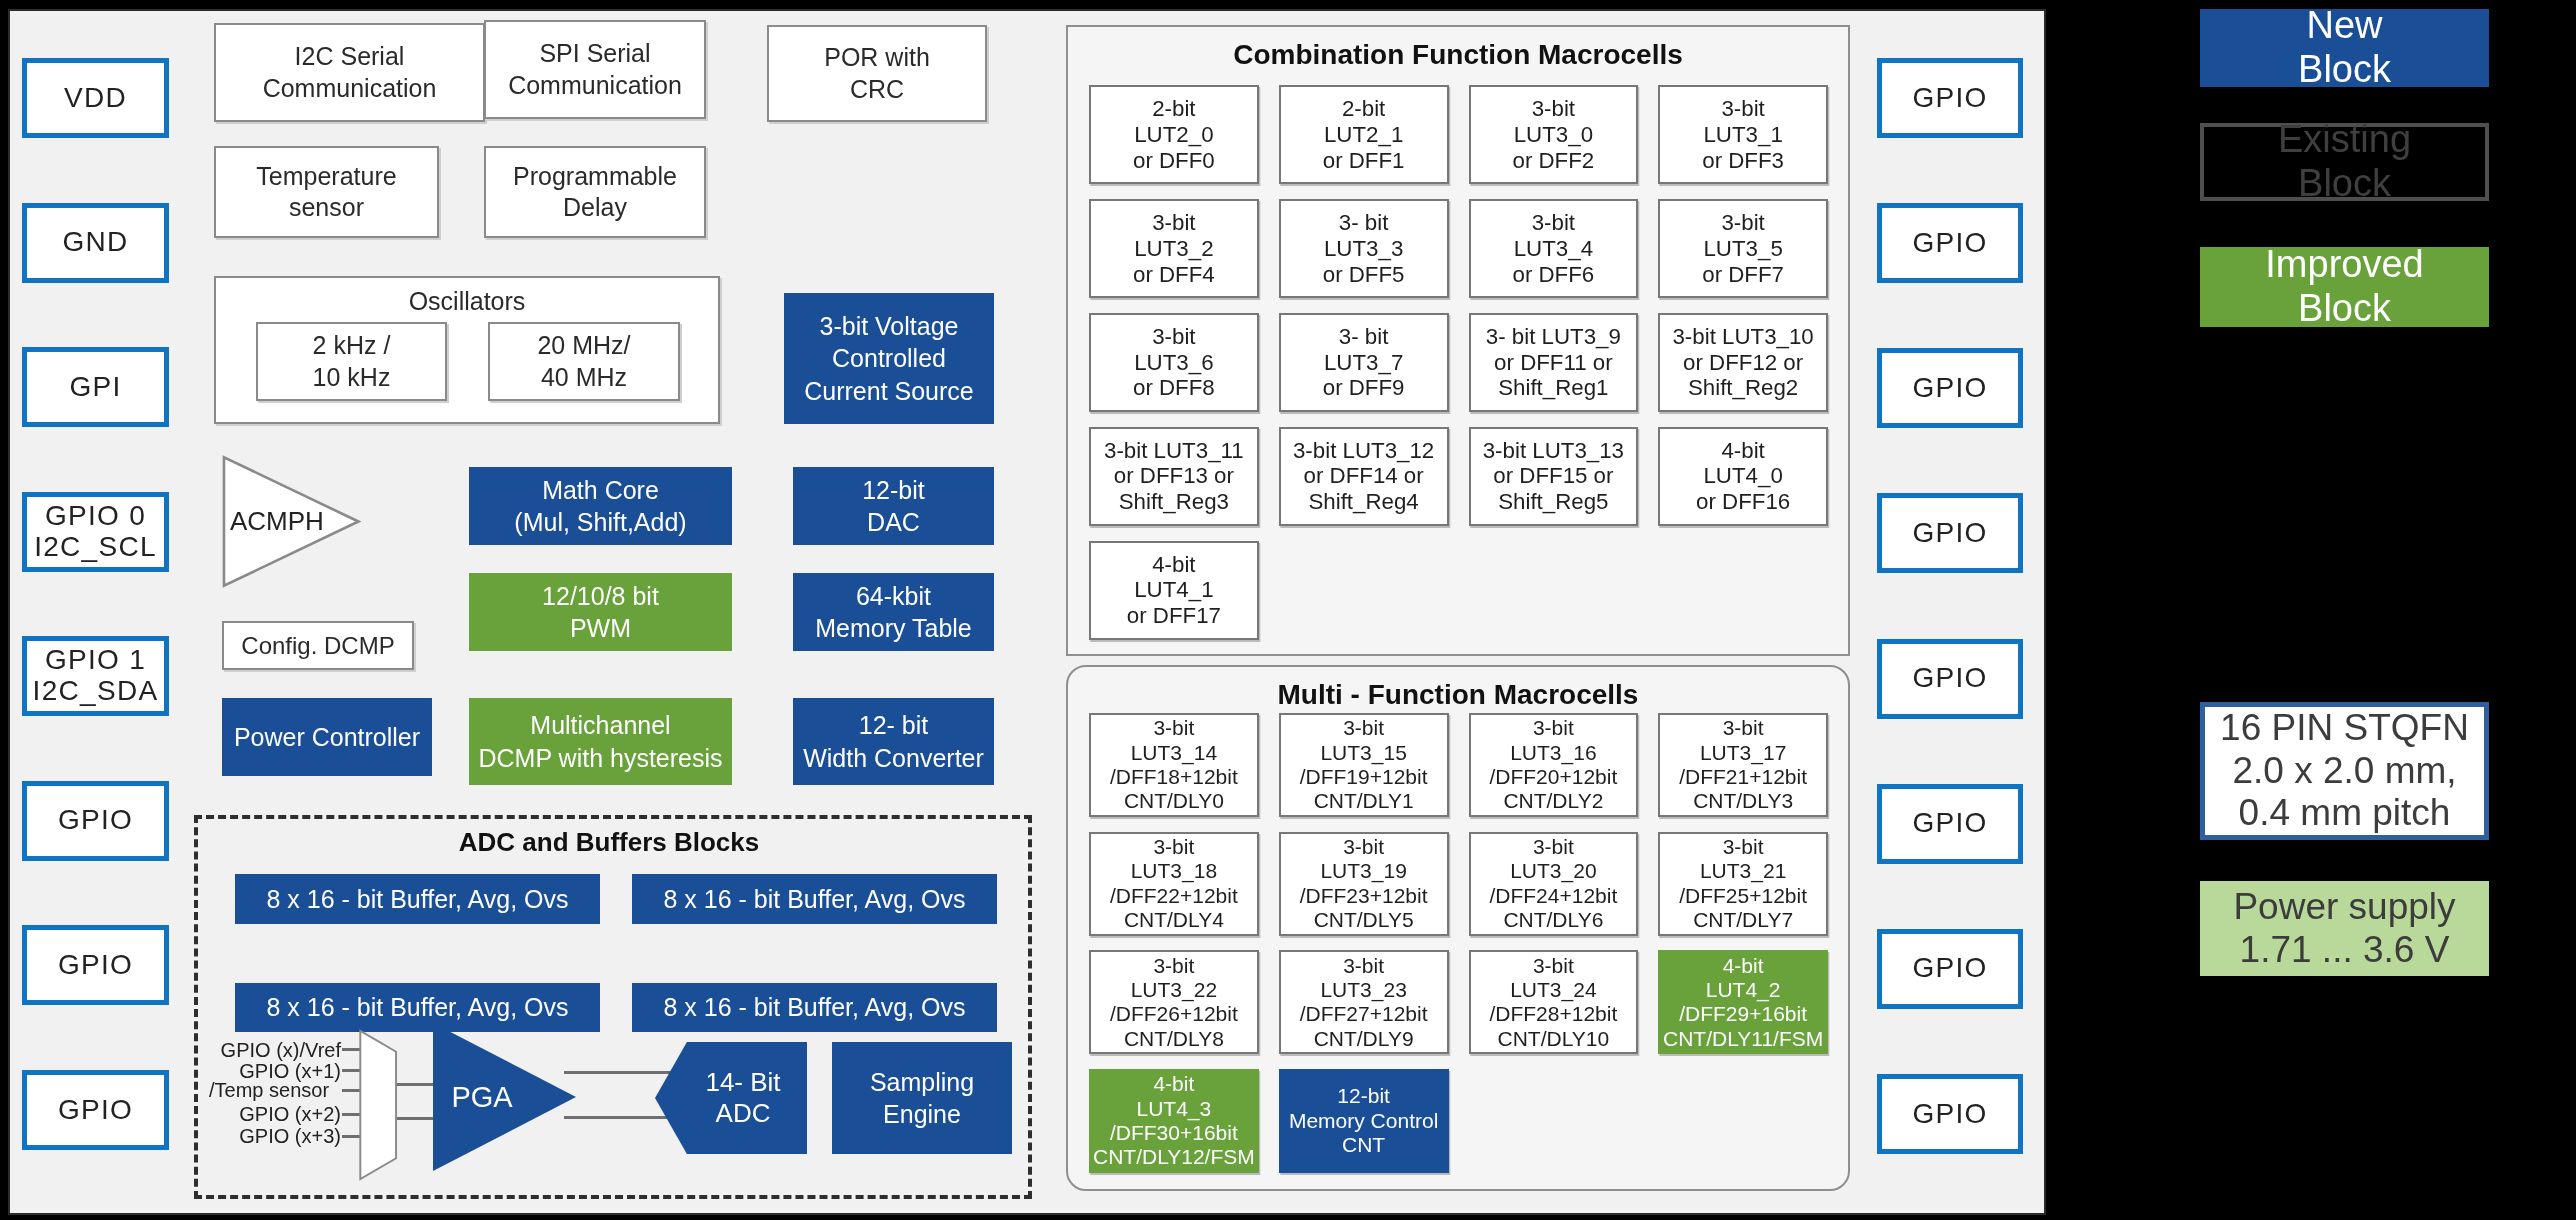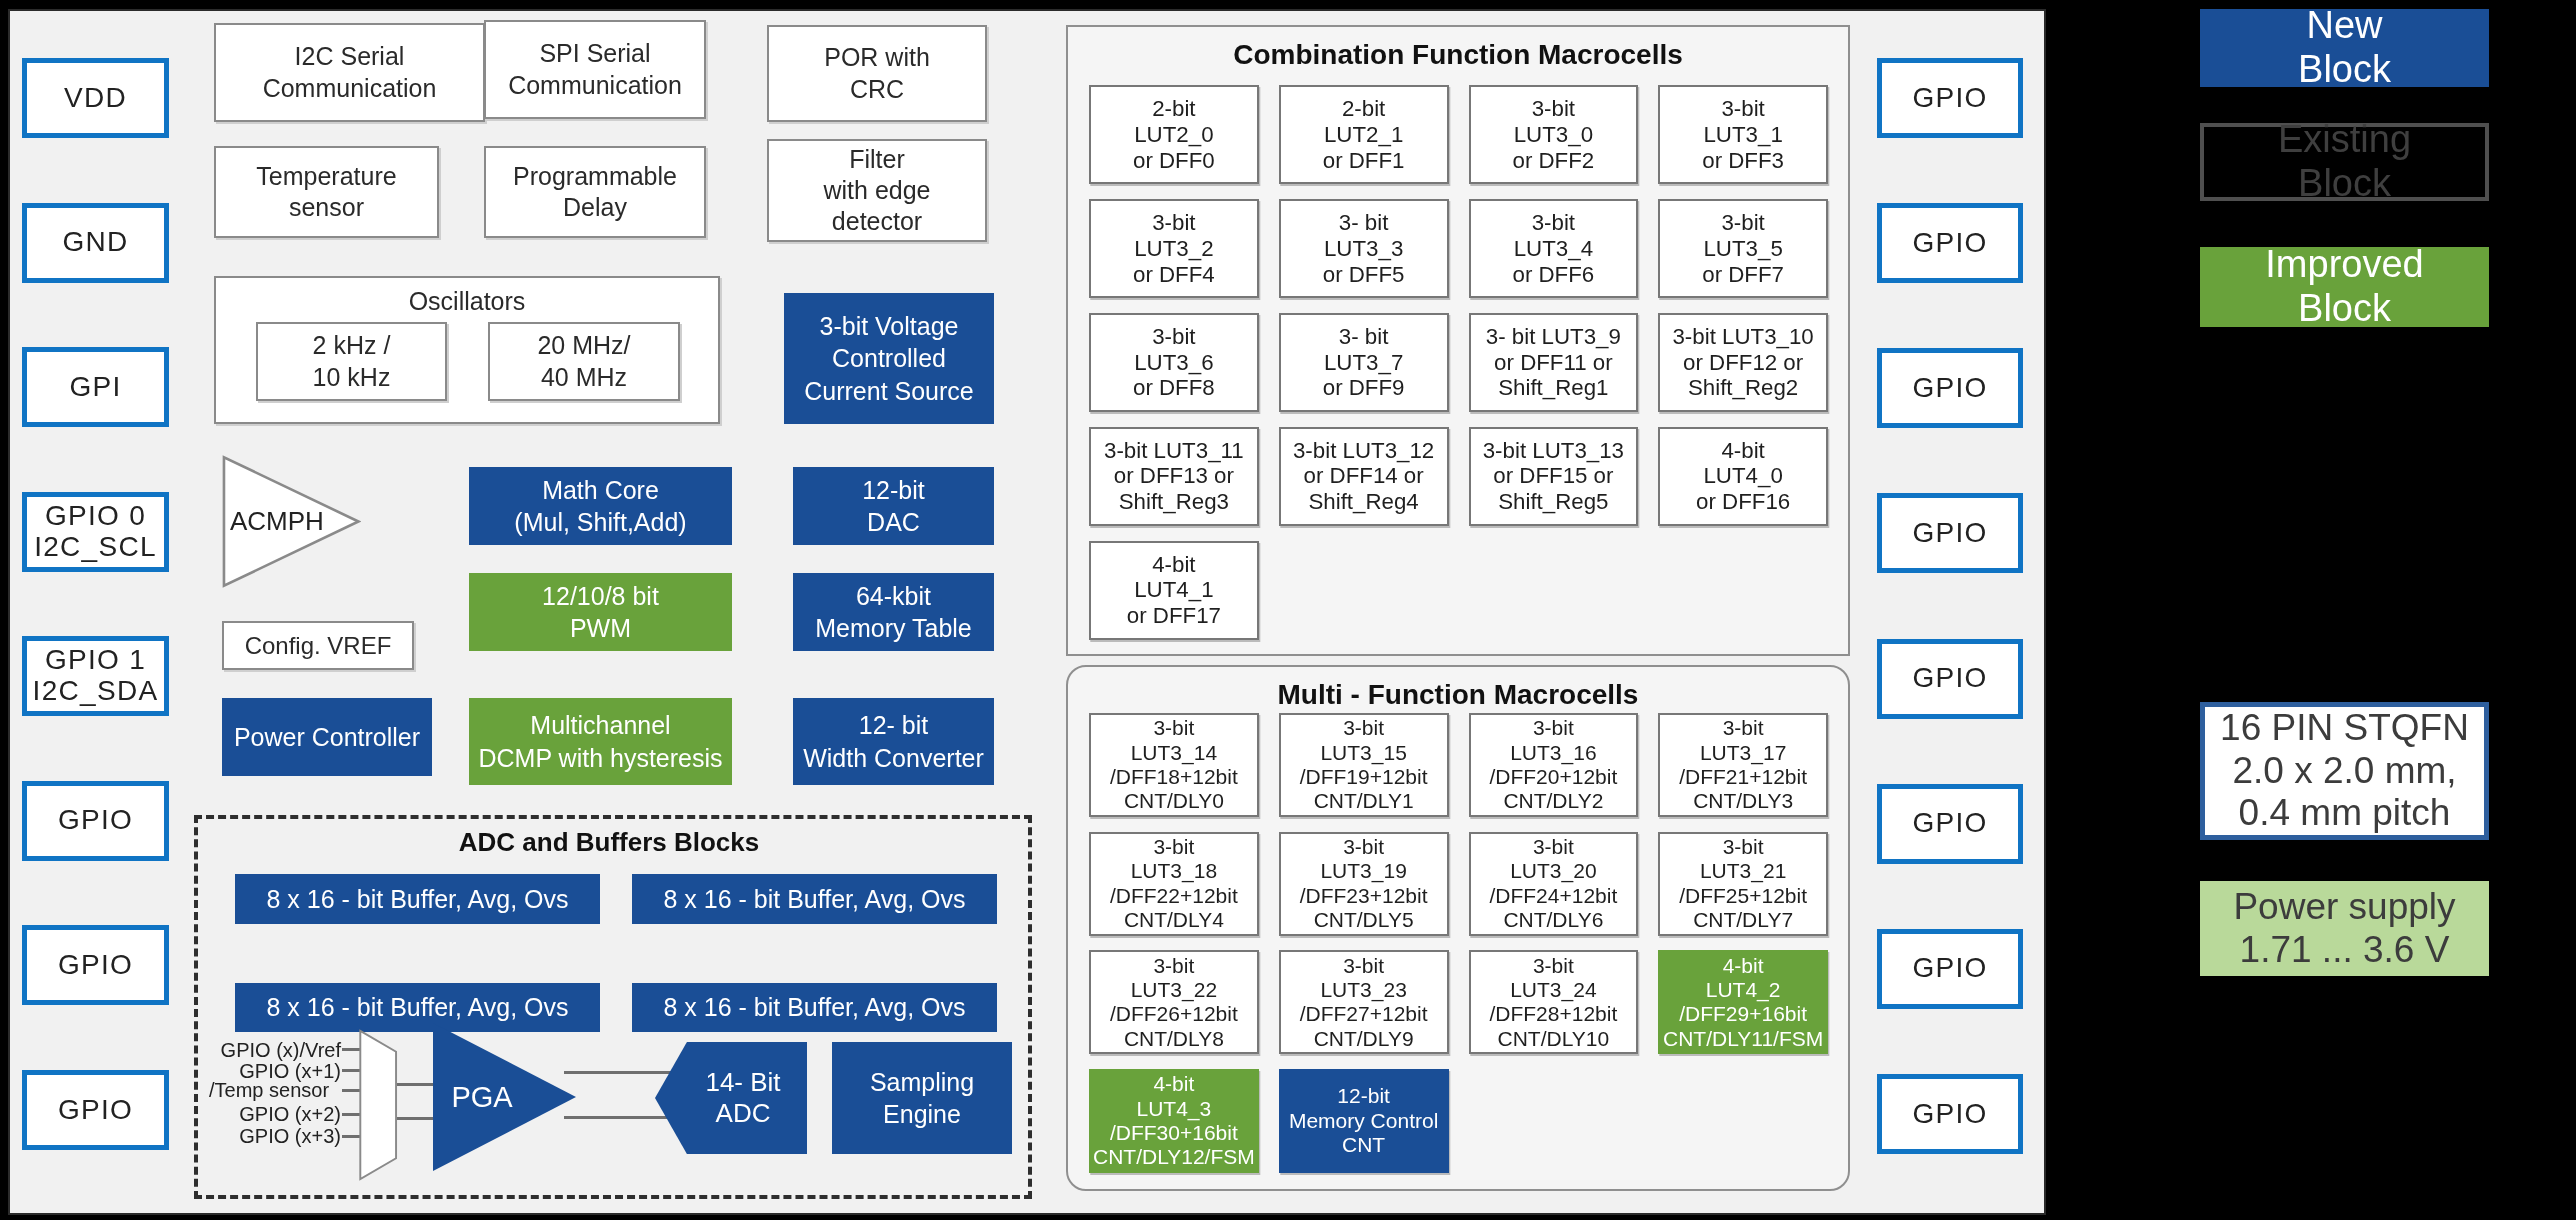--- a/index.html
+++ b/index.html
@@ -72,23 +72,20 @@
   <div class="abs wblock center txt" style="left:214px;top:23px;width:271px;height:99px;">I2C Serial
 Communication</div>
   <div class="abs wblock center txt" style="left:484px;top:20px;width:222px;height:99px;">SPI Serial
 Communication</div>
   <div class="abs wblock center txt" style="left:767px;top:25px;width:220px;height:97px;">POR with
 CRC</div>
   <div class="abs wblock center txt" style="left:214px;top:146px;width:225px;height:92px;">Temperature
 sensor</div>
   <div class="abs wblock center txt" style="left:484px;top:146px;width:222px;height:92px;">Programmable
 Delay</div>
-  <div class="abs wblock center txt" style="left:767px;top:139px;width:220px;height:103px;">Filter
-with edge
-detector</div>
 
   <div class="abs wblock" style="left:214px;top:276px;width:506px;height:148px;">
     <div class="abs txt" style="left:0;right:0;top:8px;font-size:25px;">Oscillators</div>
   </div>
   <div class="abs wblock center txt" style="left:256px;top:322px;width:191px;height:79px;">2 kHz /
 10 kHz</div>
   <div class="abs wblock center txt" style="left:488px;top:322px;width:192px;height:79px;">20 MHz/
 40 MHz</div>
 
   <div class="abs blue center txt" style="left:784px;top:293px;width:210px;height:131px;">3-bit Voltage
@@ -103,21 +100,21 @@
   </div>
 
   <div class="abs blue center txt" style="left:469px;top:467px;width:263px;height:78px;">Math Core
 (Mul, Shift,Add)</div>
   <div class="abs blue center txt" style="left:793px;top:467px;width:201px;height:78px;">12-bit
 DAC</div>
   <div class="abs green center txt" style="left:469px;top:573px;width:263px;height:78px;">12/10/8 bit
 PWM</div>
   <div class="abs blue center txt" style="left:793px;top:573px;width:201px;height:78px;">64-kbit
 Memory Table</div>
-  <div class="abs wblock center txt" style="left:222px;top:621px;width:192px;height:49px;font-size:24px;">Config. VREF</div>
+  <div class="abs wblock center txt" style="left:222px;top:621px;width:192px;height:49px;font-size:24px;">Config. DCMP</div>
   <div class="abs blue center txt" style="left:222px;top:698px;width:210px;height:78px;">Power Controller</div>
   <div class="abs green center txt" style="left:469px;top:698px;width:263px;height:87px;">Multichannel
 DCMP with hysteresis</div>
   <div class="abs blue center txt" style="left:793px;top:698px;width:201px;height:87px;">12- bit
 Width Converter</div>
 
   <div class="dashedbox" style="left:194px;top:815px;width:830px;height:376px;"></div>
   <div class="abs txt" style="left:194px;top:827px;width:830px;font-weight:bold;font-size:26px;color:#111;">ADC and Buffers Blocks</div>
 
   <div class="abs" style="left:235px;top:874px;width:762px;height:158px;display:grid;grid-template-columns:1fr 1fr;gap:59px 32px;">

